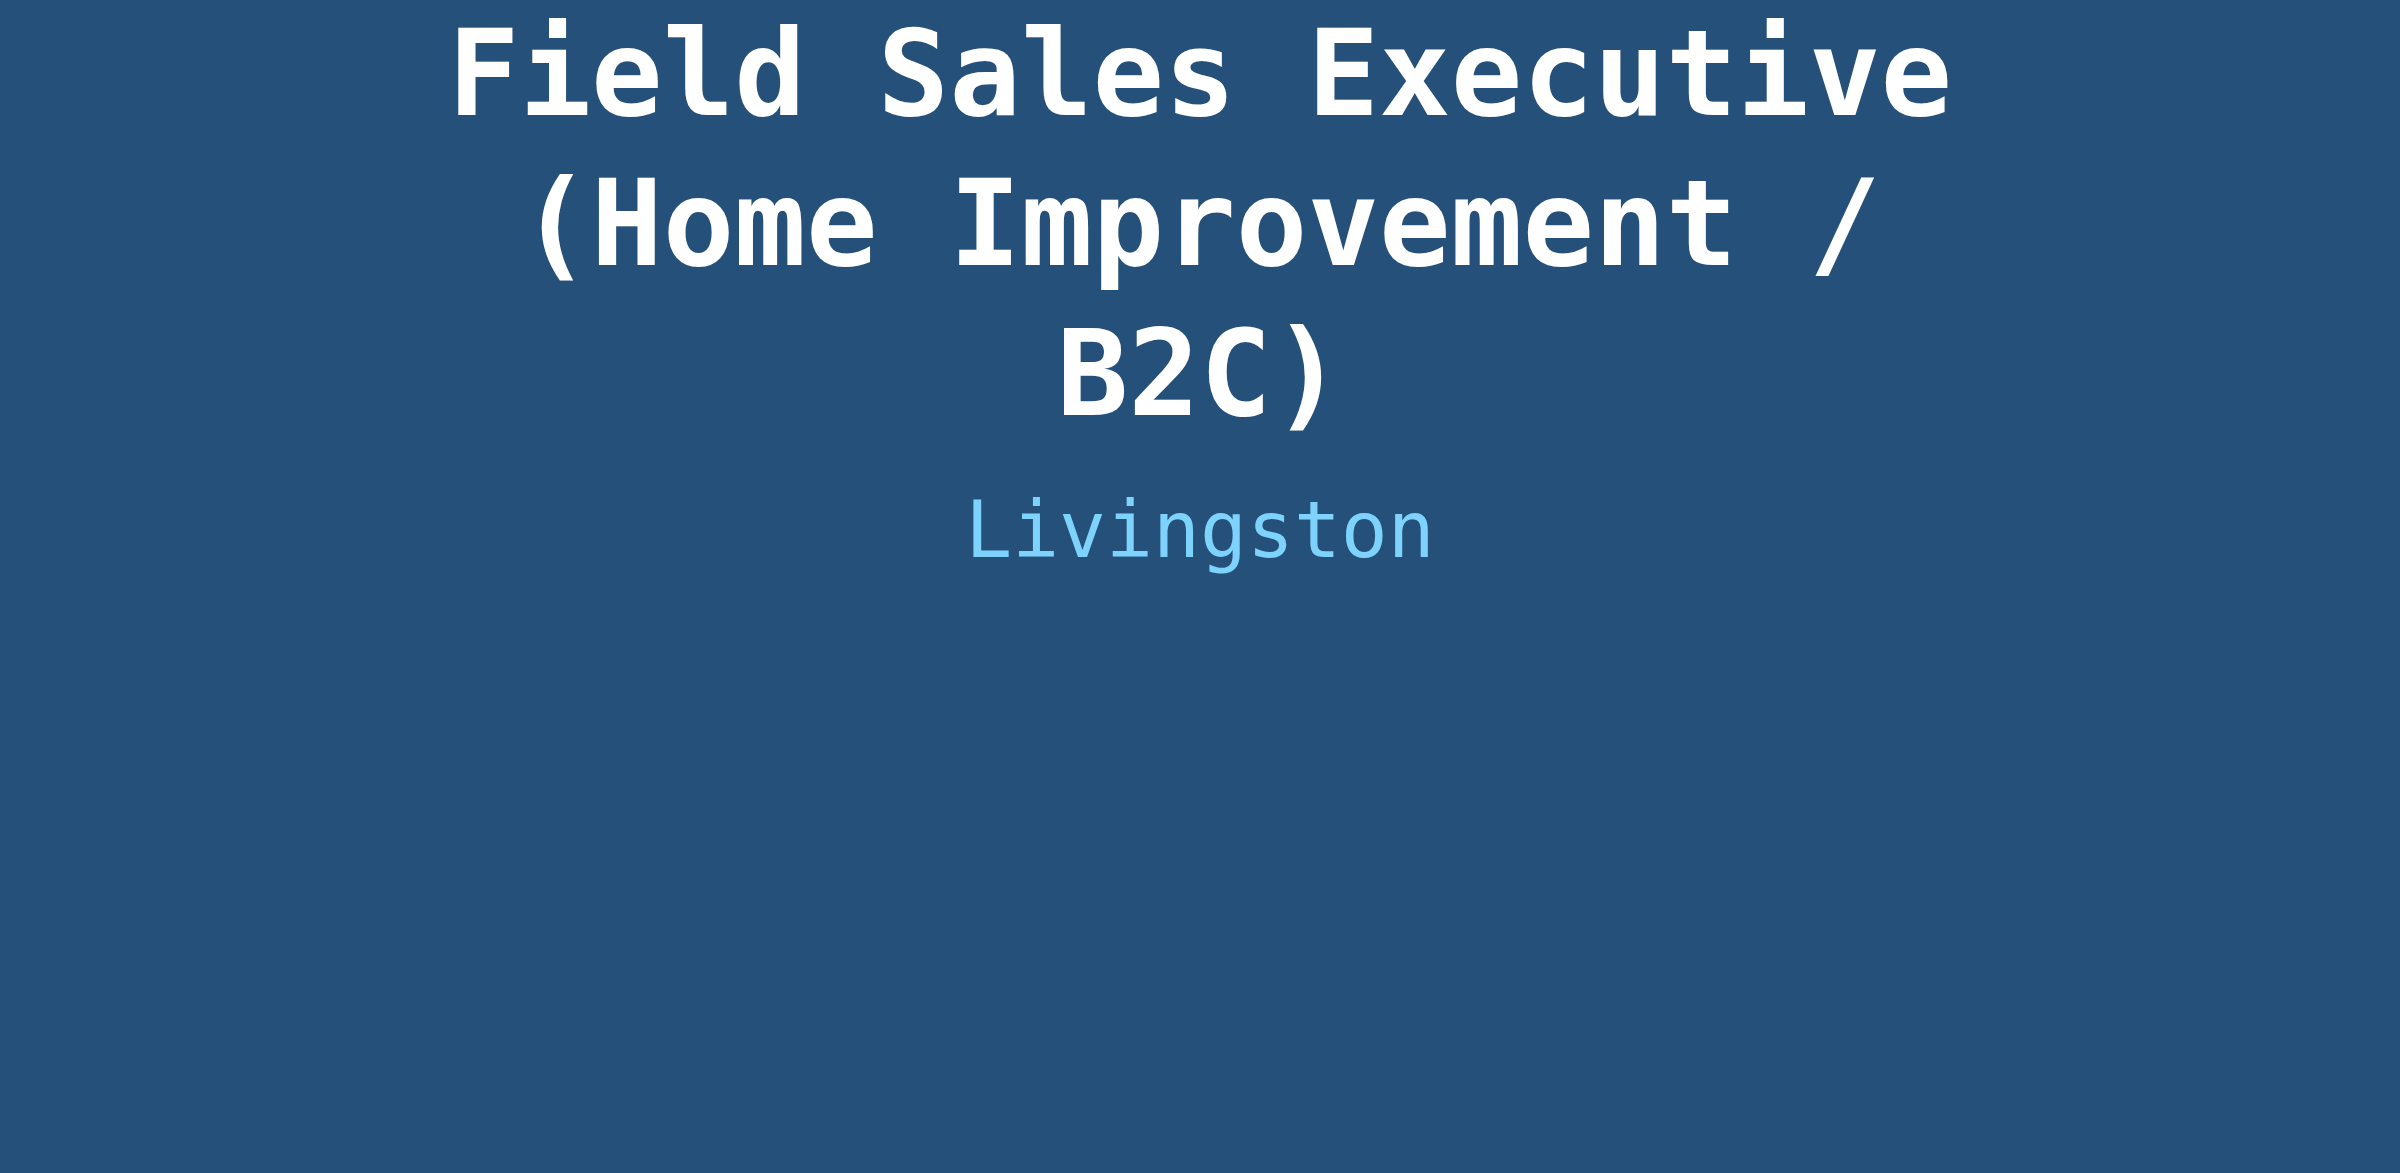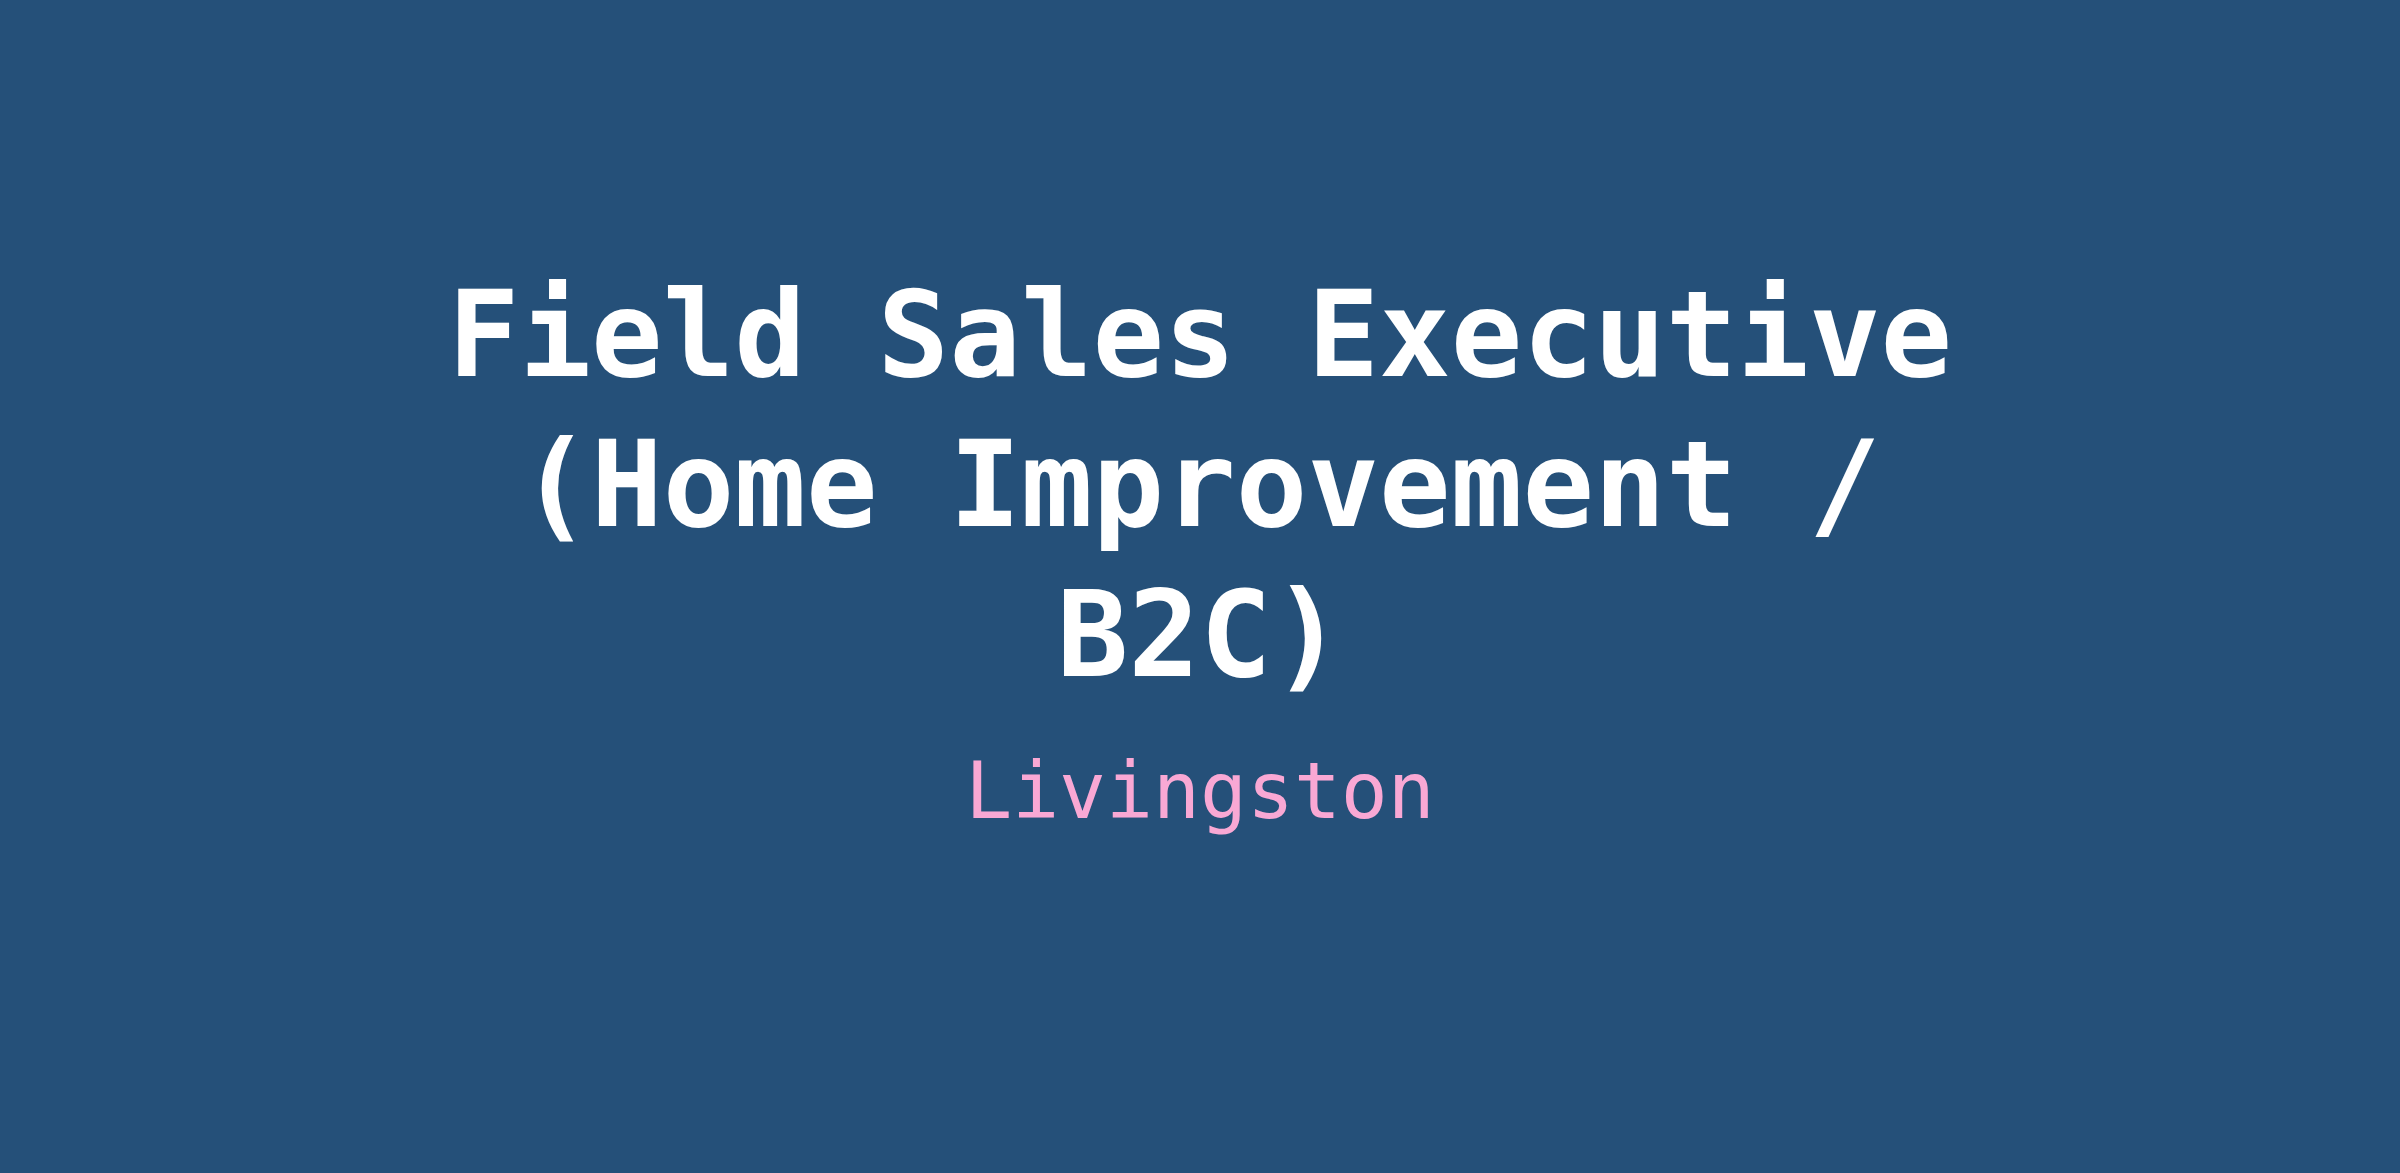--- a/index.html
+++ b/index.html
@@ -20,21 +20,20 @@
   
   .card {
     position: relative;
     box-sizing: border-box;
     width: 2400px;
     height: 1173px;
     background: #255079;
     display: flex;
     flex-direction: column;
     align-items: center;
-    justify-content: center;
     text-align: center;
     
     padding-bottom: 74px;
   }
 
   .card-inner {
     display: flex;
     flex-direction: column;
     align-items: center;
     width: 100%;
@@ -71,17 +70,17 @@
 </style>
 </head>
 <body>
 
 <div class="card" style="background: rgb(37, 80, 121);">
 
   <div class="card-inner">
 
     <h1 class="card-title" style="color: rgb(255, 255, 255);">Field Sales Executive (Home Improvement / B2C)</h1>
 
-    <p class="card-subtitle" style="color: #f9a8d4;">Livingston</p>
+    <p class="card-subtitle" style="color: #7dd3fc;">Livingston</p>
 
   </div>
 
 </div>
 
 </body></html>

